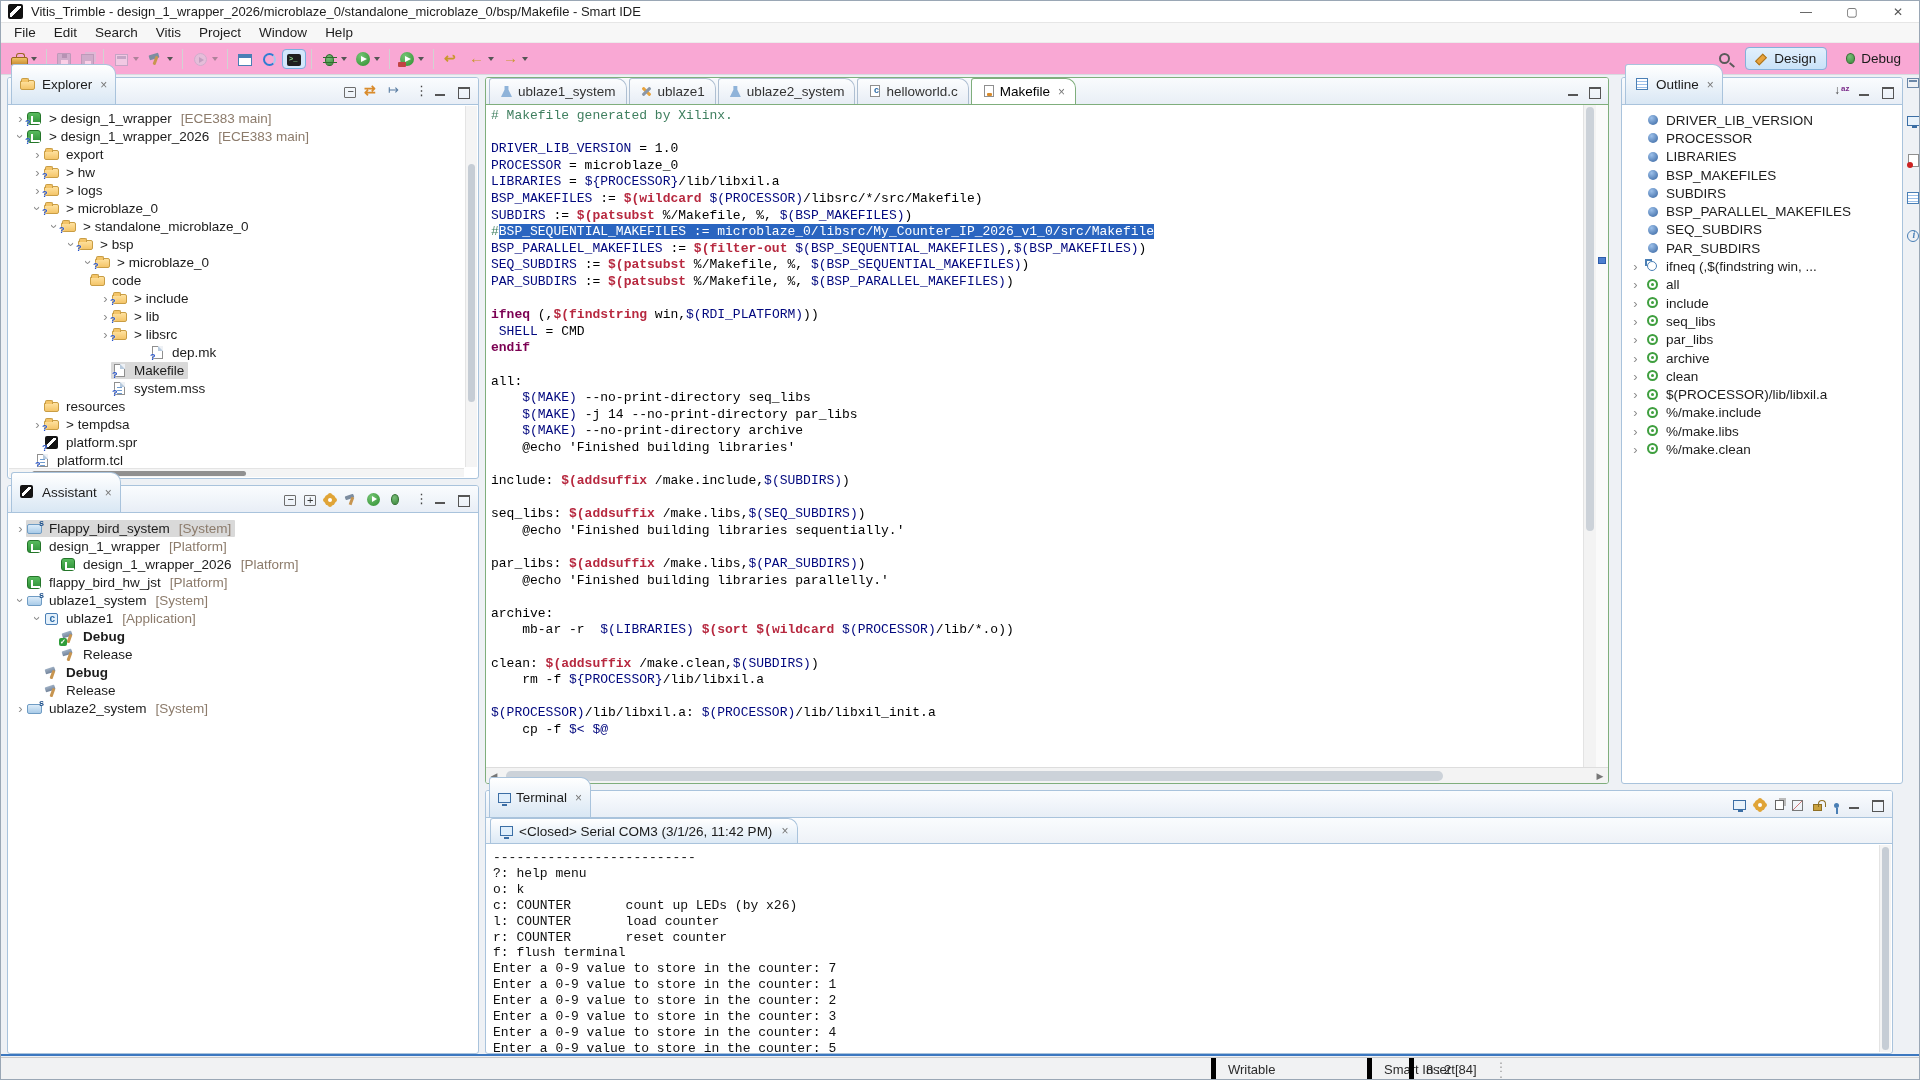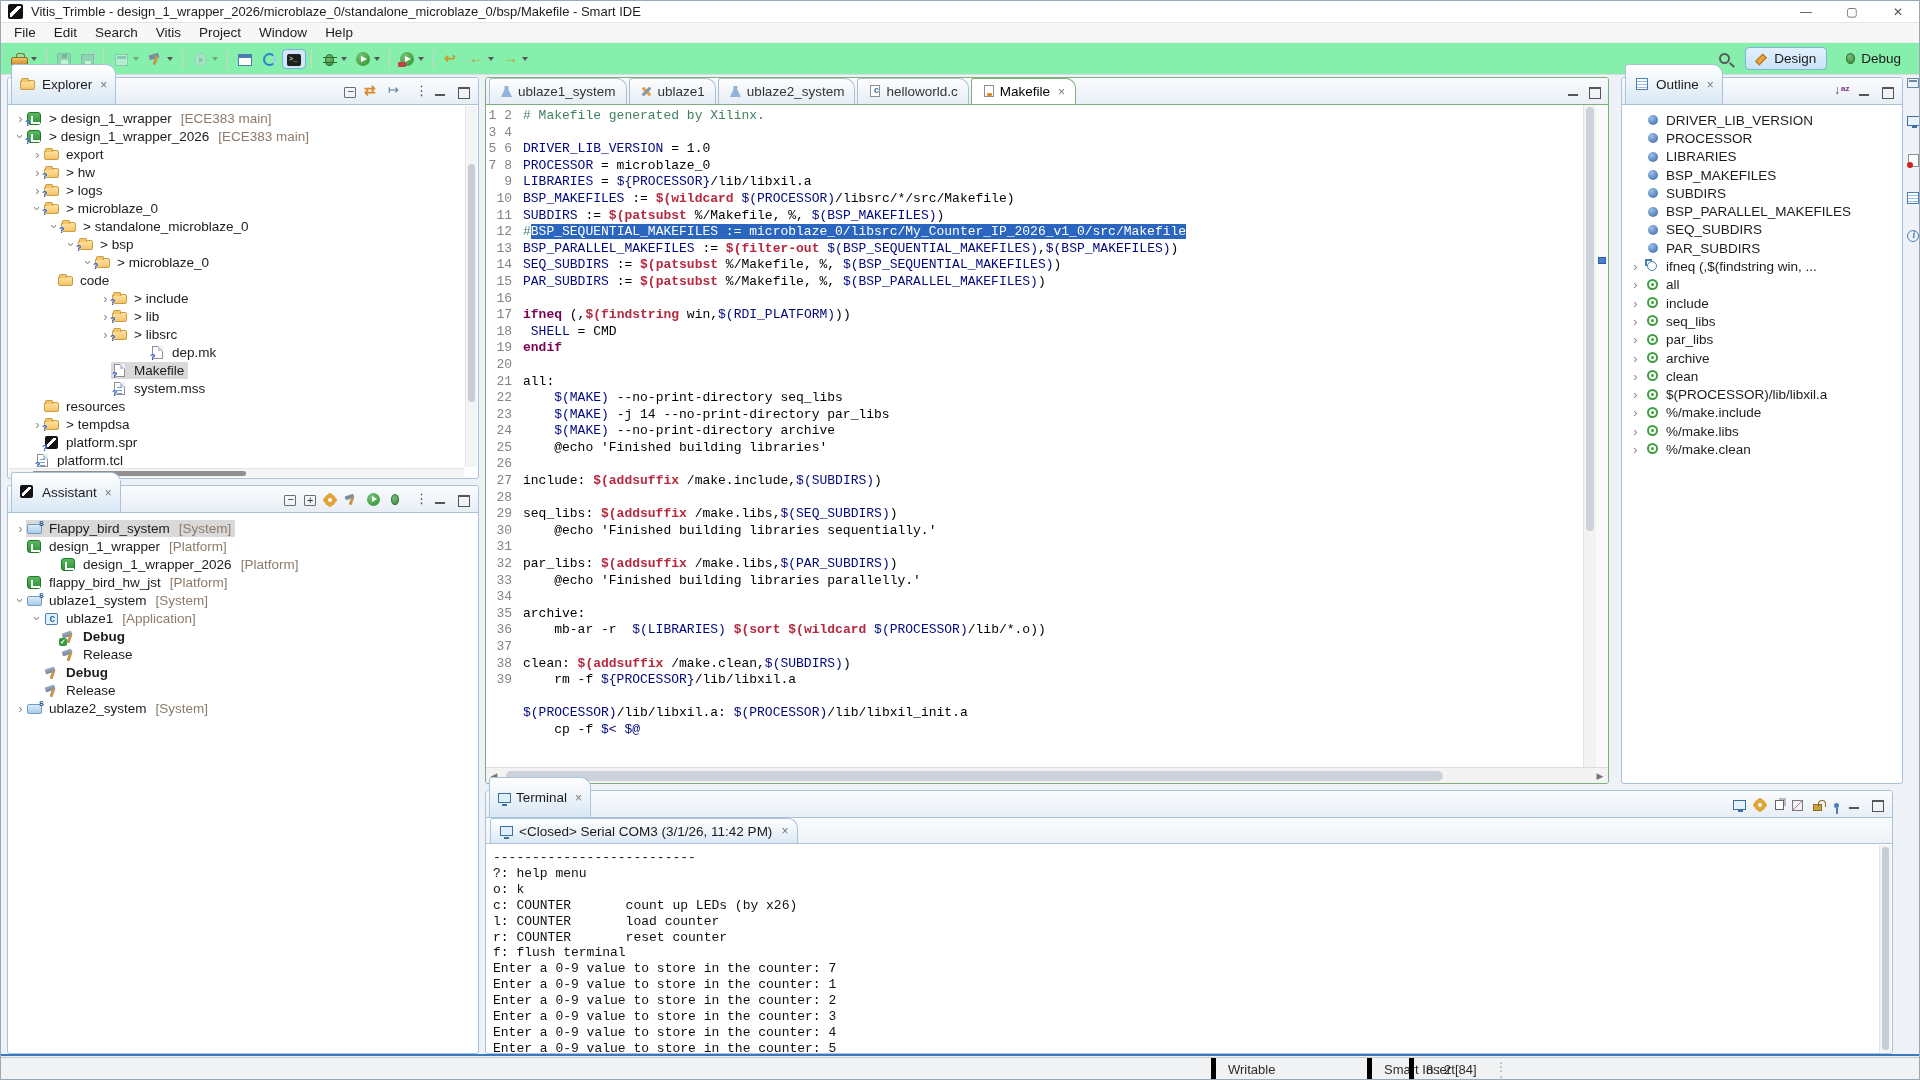--- a/index.html
+++ b/index.html
@@ -9,21 +9,21 @@
 
   
   .titlebar{position:absolute;left:0;top:0;width:1920px;height:22px;background:#ffffff;border-bottom:1px solid #e6e6e6;display:flex;align-items:center}
   .xlogo{width:15px;height:15px;background:#111;border-radius:2px;margin:0 8px 0 7px;position:relative;flex:none}
   .xlogo::before{content:"";position:absolute;inset:2px;background:linear-gradient(135deg,transparent 34%,#fff 34%,#fff 58%,transparent 58%)}
   .wtitle{font-size:13px;color:#1d1d1d}
   .wbtns{margin-left:auto;display:flex;height:100%}
   .wbtn{width:46px;height:100%;display:flex;align-items:center;justify-content:center;color:#555;font-size:12px}
   .menubar{position:absolute;left:0;top:22px;width:1920px;height:20px;background:#f7f7f7;border-bottom:1px solid #ececec;display:flex;align-items:center;padding-left:4px}
   .menu-item{padding:0 9px;font-size:13.5px;color:#1e1e1e;height:100%;display:flex;align-items:center}
-  .toolbar{position:absolute;left:0;top:42px;width:1920px;height:32px;background:#86efac;border-bottom:1px solid #d8dbe0;display:flex;align-items:center;padding-left:6px}
+  .toolbar{position:absolute;left:0;top:42px;width:1920px;height:32px;background:#f9a8d4;border-bottom:1px solid #d8dbe0;display:flex;align-items:center;padding-left:6px}
   .tsep{width:1px;height:20px;background:#d2d2d2;margin:0 5px;flex:none}
   .tbtn{display:inline-flex;align-items:center;padding:2px 3px;border-radius:3px;margin:0 1px}
   .tbtn.pressed{background:#d3e7fb;outline:1px solid #7ab0e0}
   .tbtn.dis{opacity:.45}
   .caret{width:0;height:0;border-top:4px solid #555;border-left:3.5px solid transparent;border-right:3.5px solid transparent;margin-left:3px}
   .tbi{width:17px;height:16px;display:inline-block;position:relative;flex:none}
   .tbi-new-wizard{height:9px;margin-top:5px;background:linear-gradient(#eec267,#c8892f);border:1px solid #9a6820;border-radius:2px}
   .tbi-new-wizard::before{content:"";position:absolute;top:-5px;left:4px;width:7px;height:4px;border:1px solid #9a6820;border-bottom:none;border-radius:3px 3px 0 0}
   .tbi-save{width:14px;height:13px;margin:2px 1px 0;background:#9fb0bf;border:1px solid #77879a;border-radius:1px}
   .tbi-save::before{content:"";position:absolute;left:3px;bottom:0;width:7px;height:5px;background:#fff}
@@ -394,21 +394,21 @@
         </div>
         <div class="trow" style="padding-left: 74px;">
           <span class="chev open">›</span>
           <span class="rowbox">
             <span class="tico">
               <span class="ic-folder q"></span>
             </span>
             <span class="tlabel">&gt; microblaze_0</span>
           </span>
         </div>
-        <div class="trow" style="padding-left: 37px;">
+        <div class="trow" style="padding-left: 69px;">
           <span class="chev hid">›</span>
           <span class="rowbox">
             <span class="tico">
               <span class="ic-folder"></span>
             </span>
             <span class="tlabel">code</span>
           </span>
         </div>
         <div class="trow" style="padding-left: 91px;">
           <span class="chev">›</span>
@@ -665,60 +665,20 @@
             <span class="ti-mk"></span>
           </span>
           <span>Makefile</span>
           <span class="tx">×</span>
         </span>
         <span style="flex: 1 1 0%;"></span>
         <span class="hic hic-min" style="margin: 0px 6px 6px 0px;"></span>
         <span class="hic hic-max" style="margin: 0px 6px 6px 0px;"></span>
       </div>
     <div class="ebody">
-      <div class="egutter" id="editor-gutter">1
-2
-3
-4
-5
-6
-7
-8
-9
-10
-11
-12
-13
-14
-15
-16
-17
-18
-19
-20
-21
-22
-23
-24
-25
-26
-27
-28
-29
-30
-31
-32
-33
-34
-35
-36
-37
-38
-39
-</div>
       <div class="ecode" id="editor-code"><span class="tk-c"># Makefile generated by Xilinx.</span>
 
 <span class="tk-v">DRIVER_LIB_VERSION</span> = 1.0
 <span class="tk-v">PROCESSOR</span> = microblaze_0
 <span class="tk-v">LIBRARIES</span> = <span class="tk-v">${PROCESSOR}</span>/lib/libxil.a
 <span class="tk-v">BSP_MAKEFILES</span> := <span class="tk-f">$(wildcard</span> <span class="tk-v">$(PROCESSOR)</span>/libsrc/*/src/Makefile)
 <span class="tk-v">SUBDIRS</span> := <span class="tk-f">$(patsubst</span> %/Makefile, %, <span class="tk-v">$(BSP_MAKEFILES)</span>)
 <span class="tk-c">#</span><span class="tk-sel">BSP_SEQUENTIAL_MAKEFILES := microblaze_0/libsrc/My_Counter_IP_2026_v1_0/src/Makefile</span>
 <span class="tk-v">BSP_PARALLEL_MAKEFILES</span> := <span class="tk-f">$(filter-out</span> <span class="tk-v">$(BSP_SEQUENTIAL_MAKEFILES)</span>,<span class="tk-v">$(BSP_MAKEFILES)</span>)
 <span class="tk-v">SEQ_SUBDIRS</span> := <span class="tk-f">$(patsubst</span> %/Makefile, %, <span class="tk-v">$(BSP_SEQUENTIAL_MAKEFILES)</span>)

